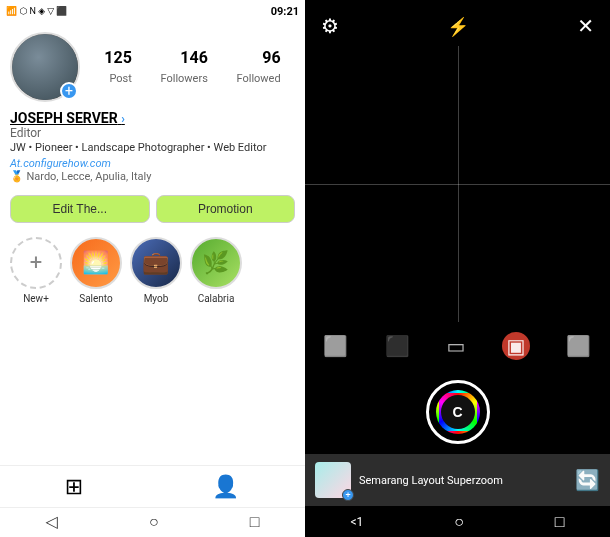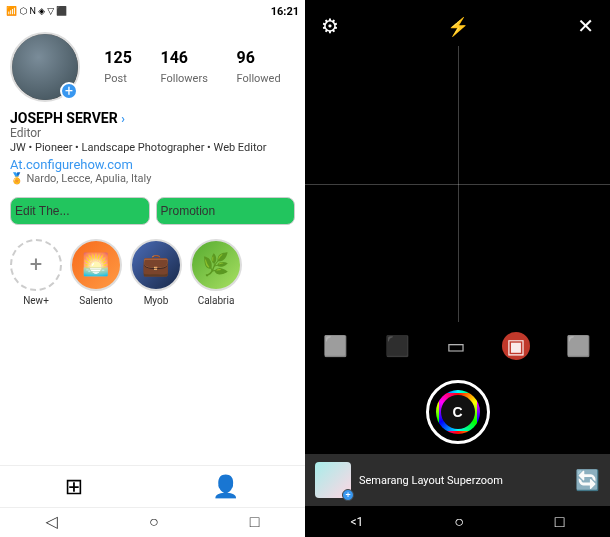--- a/index.html
+++ b/index.html
@@ -115,54 +115,56 @@
       justify-content: center;
       border: 2px solid #fff;
       line-height: 1;
     }
     .stats-container {
       display: flex;
       flex: 1;
       justify-content: space-around;
     }
     .stat-item {
-      text-align: left;
+      text-align: right;
     }
     .stat-number {
       font-size: 16px;
       font-weight: 700;
       display: block;
       line-height: 1.2;
     }
     .stat-label {
       font-size: 11px;
       color: #666;
     }
 
     
     .profile-info {
       padding: 2px 10px 6px 10px;
     }
     .profile-name {
       font-size: 14px;
       font-weight: 700;
       color: #000;
+      text-decoration: underline;
     }
     .profile-role {
       font-size: 12px;
       color: #666;
     }
     .profile-bio {
       font-size: 11px;
       color: #333;
       line-height: 1.5;
     }
     .profile-link {
-      font-size: 13px;
+      font-size: 11px;
       color: #3897f0;
+      font-style: italic;
     }
     .profile-location {
       font-size: 11px;
       color: #666;
     }
 
     
     .contacts-row {
       padding: 4px 10px 4px 10px;
       font-size: 12px;
@@ -173,23 +175,23 @@
     .action-buttons {
       display: flex;
       gap: 6px;
       padding: 6px 10px;
     }
     .action-btn {
       flex: 1;
       padding: 6px 4px;
       border: 1px solid #ccc;
       border-radius: 8px;
-      background: #22c55e;
+      background: #bef264;
       font-size: 12px;
-      text-align: left;
+      text-align: center;
       cursor: pointer;
       color: #333;
     }
 
     
     .stories-row {
       display: flex;
       gap: 8px;
       padding: 8px 10px;
       overflow-x: auto;
@@ -437,21 +439,21 @@
 </head>
 <body>
 
 <div class="left-panel">
 
   <div class="status-bar">
     <div class="status-bar-left">
       <span style="font-size:9px;">📶 ⬡ N ◈ ▽ ⬛</span>
     </div>
     <div class="status-bar-right">
-      <span style="font-size:11px;font-weight:700;">16:21</span>
+      <span style="font-size:11px;font-weight:700;">09:21</span>
     </div>
   </div>
 
 
   <div class="profile-stats-row">
     <div class="avatar-wrap">
       <div class="avatar-circle">
         <div class="avatar-img"></div>
       </div>
       <div class="add-btn">+</div>

